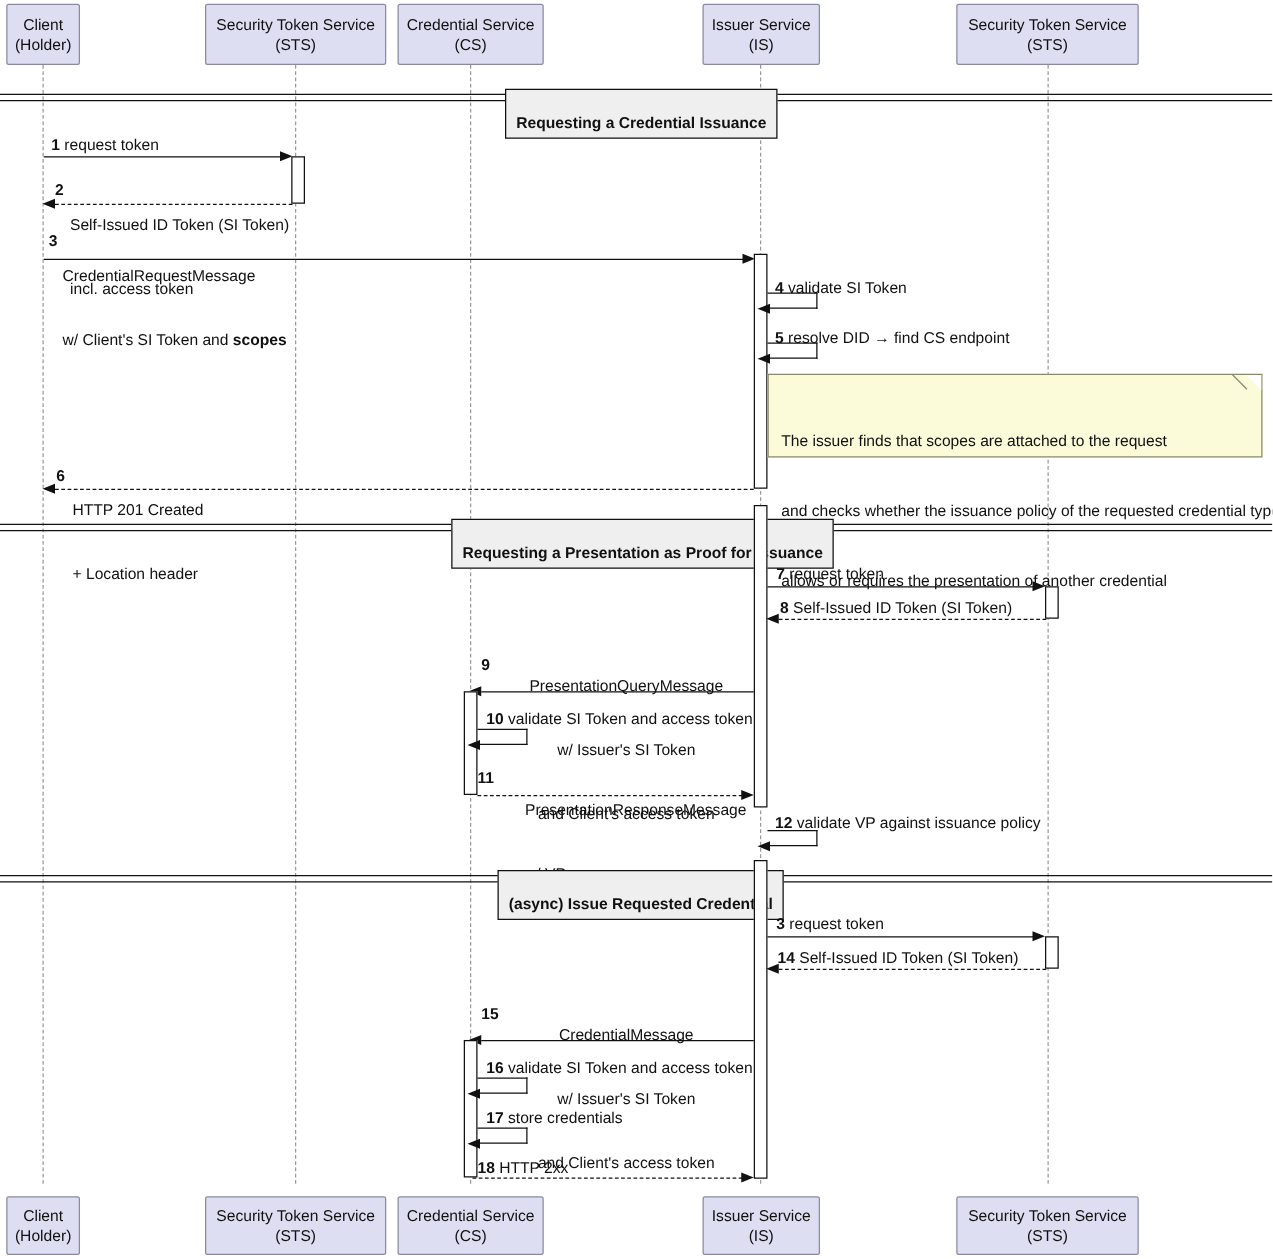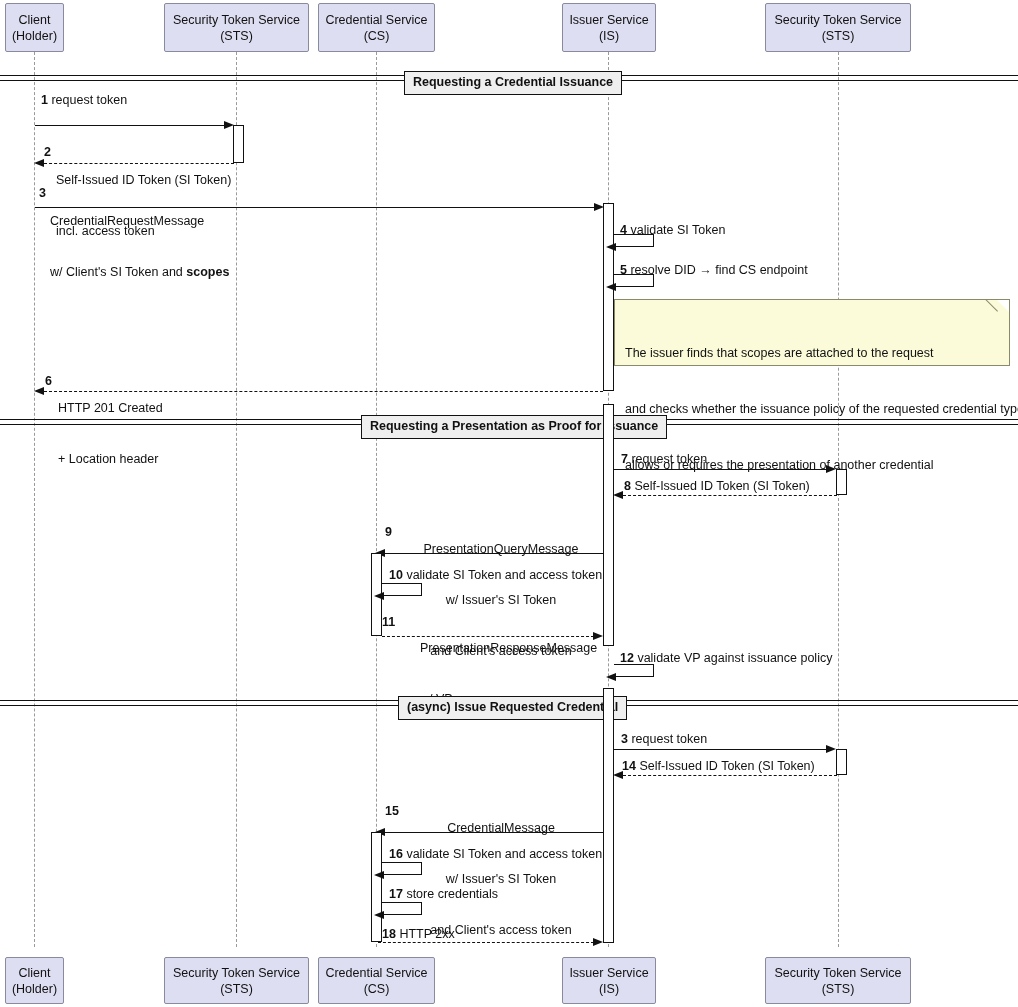--- a/index.html
+++ b/index.html
@@ -106,21 +106,21 @@
     box-sizing: border-box;
   }
   .divider-label {
     position: absolute;
     box-sizing: border-box;
     background: #EFEFEF;
     border: 1.6px solid #111;
     font-weight: bold;
     font-size: 12.5px;
     color: #111;
-    padding: 4px 8px 4px 8px;
+    padding: 20px 8px 4px 8px;
     white-space: nowrap;
     line-height: 1.1;
   }
   
   .note {
     position: absolute;
     box-sizing: border-box;
     background: #FBFBDA;
     border: 1px solid #8a8a6a;
     font-size: 12.5px;
@@ -176,21 +176,21 @@
   <div class="participant" style="left:765px; top:3px; width:146px; height:49px;">
     <span class="pl">Security Token Service</span>
     <span class="pl">(STS)</span>
   </div>
 
   <div class="divider" style="top:75px;"></div>
   <div class="divider-label" style="left:404px; top:71px;">
     <span>Requesting a Credential Issuance</span>
   </div>
 
-  <div class="msg-label" style="left:41px; top:92px;">
+  <div class="msg-label" style="left:41px; top:108px;">
     <span class="num">1</span>
     <span>request token</span>
   </div>
   <div class="msg-line" style="left:35px; top:125px; width:190px;"></div>
   <div class="arrow-r" style="left:224px; top:120.5px;"></div>
 
   <div class="activation" style="left:233px; top:125px; height:38px;"></div>
 
   <div class="msg-label multi" style="left:56px; top:138px; line-height:17px;">
     <div>Self-Issued ID Token (SI Token)</div>

